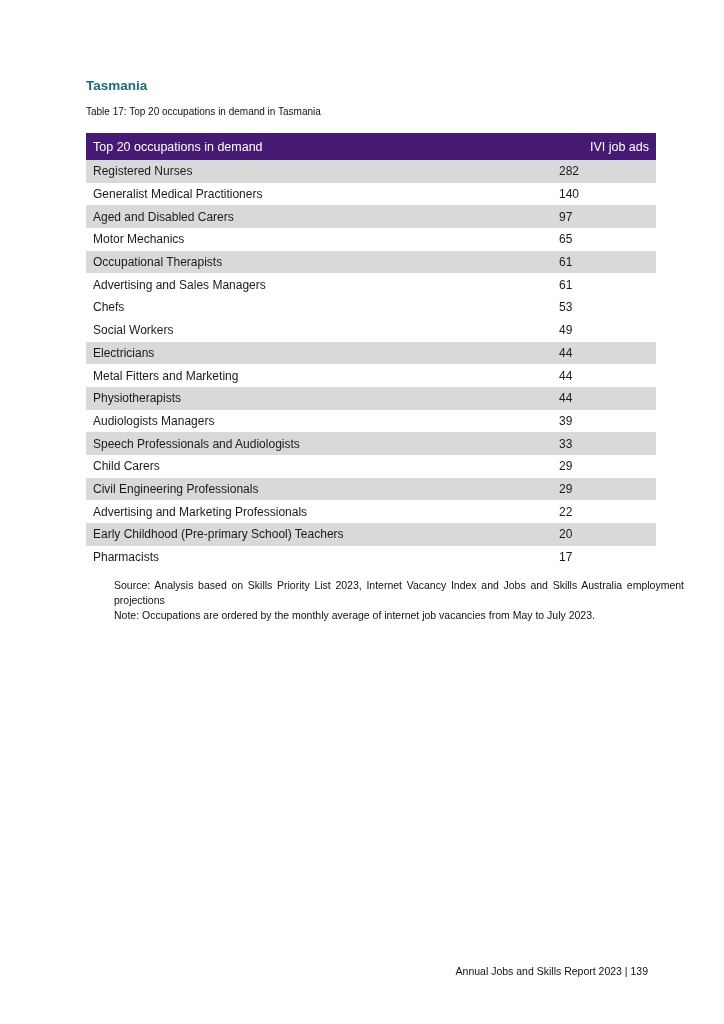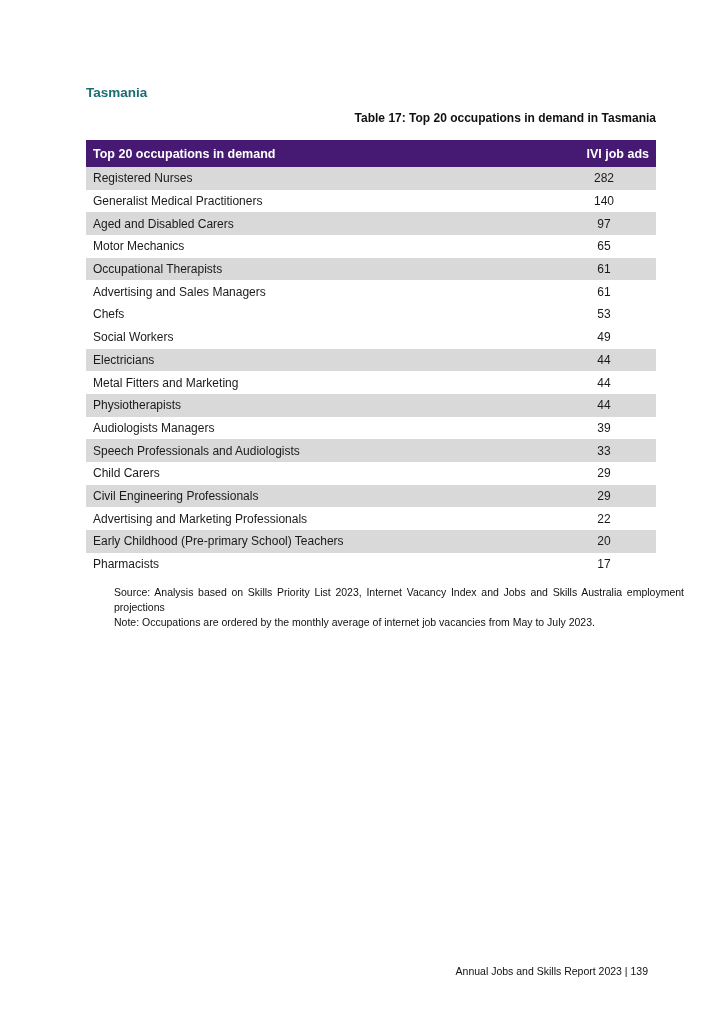--- a/index.html
+++ b/index.html
@@ -14,67 +14,66 @@
   .page {
     position: relative;
     width: 724px;
     height: 1024px;
     background: #ffffff;
     overflow: hidden;
   }
   .content {
     position: absolute;
     left: 86px;
-    top: 85px;
+    top: 78px;
     width: 570px;
   }
   .section-heading {
     color: var(--teal, #1b6d74);
     font-size: 13.5px;
     font-weight: bold;
     line-height: 15px;
     margin: 0;
   }
   .table-title {
-    font-size: 12px;
-    font-weight: bold;
+    font-size: 10px;
+    font-weight: normal;
     line-height: 13px;
     margin: 12px 0 0 0;
     color: #111111;
-    text-align: right;
   }
   table.occupations {
     width: 570px;
     border-collapse: collapse;
     margin-top: 15px;
     table-layout: fixed;
   }
   table.occupations th {
     background: var(--purple, #461a72);
     color: #ffffff;
     font-size: 12.5px;
-    font-weight: bold;
+    font-weight: normal;
     text-align: left;
     height: 27px;
     padding: 0 7px;
     vertical-align: middle;
   }
   table.occupations th.num {
     text-align: right;
     width: 90px;
   }
   table.occupations td {
     font-size: 12px;
     height: 22.7px;
     padding: 0 7px;
     vertical-align: middle;
     background: #ffffff;
   }
   table.occupations td.num {
-    text-align: center;
+    text-align: left;
   }
   table.occupations tr.alt td {
     background: var(--row-alt, #d9d9d9);
   }
   .notes {
     margin-top: 10px;
     font-size: 10.5px;
     line-height: 15px;
     color: #111111;
     width: 570px;

